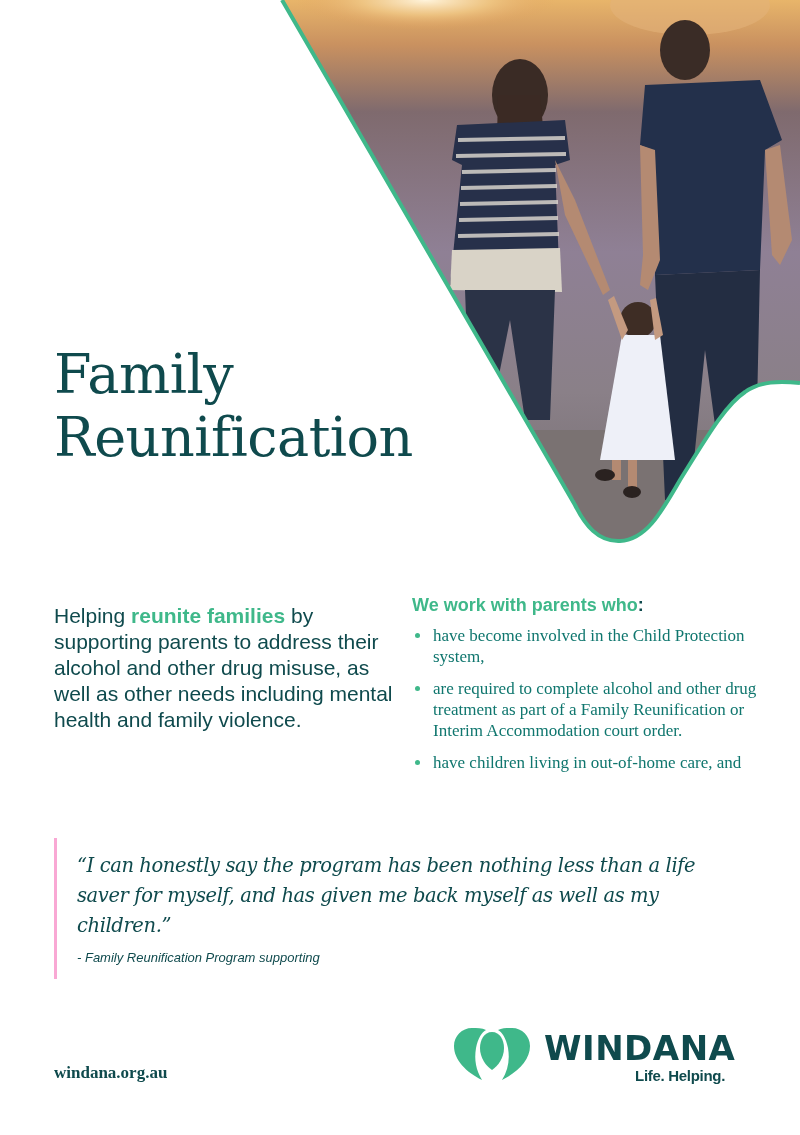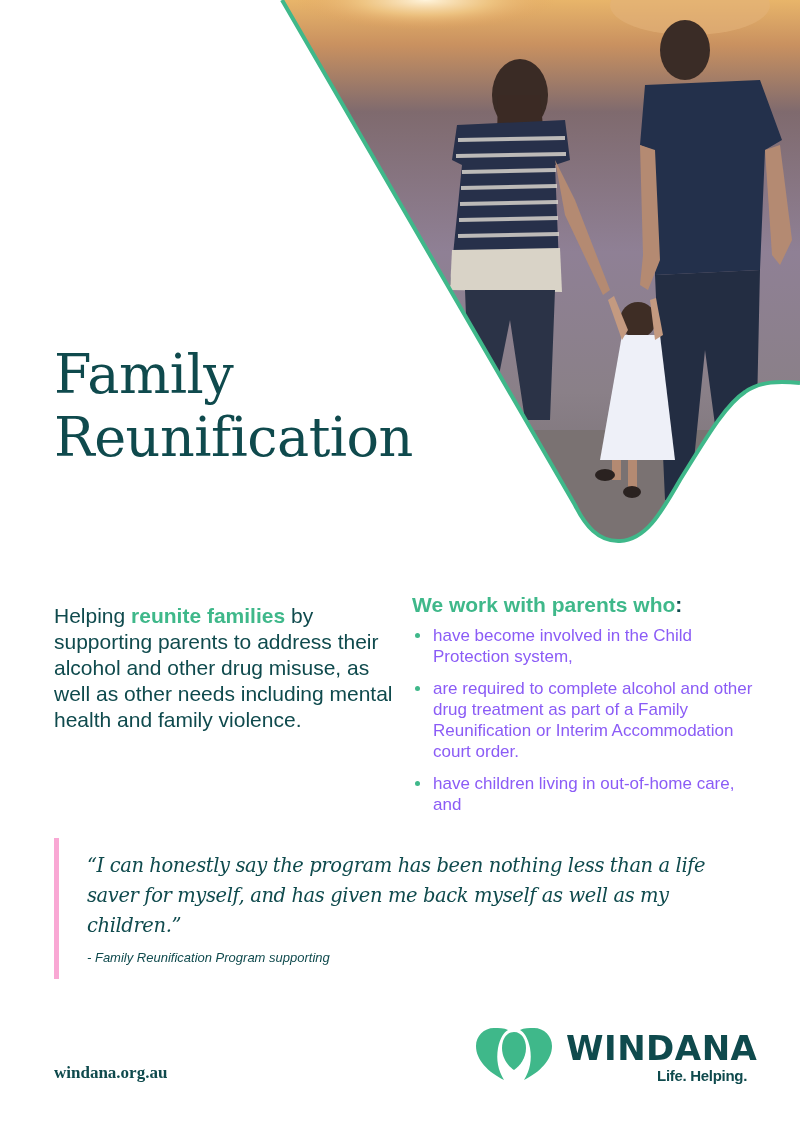--- a/index.html
+++ b/index.html
@@ -13,43 +13,43 @@
       font-family: "DejaVu Serif", "Liberation Serif", serif; font-weight: normal;
       font-size: 54px; line-height: 63px; color: #0f4a4d; letter-spacing: -0.5px;
     }
     .title span { display: block; }
     .intro {
       position: absolute; left: 54px; top: 591px; width: 345px;
       font-family: "Liberation Sans", sans-serif; font-size: 21px; line-height: 26px; color: #0f4a4d; margin-top: 12px;
     }
     .intro .hl { color: #3fb88a; font-weight: bold; }
     .criteria { position: absolute; left: 412px; top: 593px; width: 350px; font-family: "Liberation Sans", sans-serif; }
-    .criteria h2 { margin: 0 0 8px 0; font-size: 21px; line-height: 24px; font-weight: bold; color: #3fb88a; }
+    .criteria h2 { margin: 0 0 8px 0; font-size: 18px; line-height: 24px; font-weight: bold; color: #3fb88a; }
     .criteria h2 .colon { color: #0f4a4d; }
     .criteria ul { list-style: none; margin: 0; padding: 0; }
-    .criteria li { position: relative; padding-left: 21px; font-size: 17px; line-height: 21px; color: #8b5cf6; margin-bottom: 11px; }
+    .criteria li { position: relative; padding-left: 21px; font-size: 17px; line-height: 21px; color: #0f766e; margin-bottom: 11px; font-family: Liberation Serif, serif; }
     .criteria li .dot {
       position: absolute; left: 3px; top: 8px; width: 5px; height: 5px; border-radius: 50%; background: #3fb88a;
     }
     .quote {
       position: absolute; left: 54px; top: 838px; width: 680px; height: 141px;
-      border-left: 5px solid #f9a8d4; box-sizing: border-box; padding-left: 28px; padding-top: 13px;
+      border-left: 3px solid #f9a8d4; box-sizing: border-box; padding-left: 20px; padding-top: 13px;
     }
     .quote p {
       margin: 0; font-family: "DejaVu Serif", "Liberation Serif", serif; font-style: italic;
       font-size: 19.5px; line-height: 30px; color: #0f4a4d; width: 640px; letter-spacing: -0.4px;
     }
     .quote .attrib {
       margin-top: 9px; font-family: "Liberation Sans", sans-serif; font-style: italic; font-size: 13px; color: #0f4a4d;
     }
     .site {
       position: absolute; left: 54px; top: 1063px; font-family: Liberation Serif, serif; font-weight: bold;
       font-size: 17px; color: #0f4a4d; text-decoration: none;
     }
-    .logo { position: absolute; left: 474px; top: 1024px; width: 280px; height: 66px; }
+    .logo { position: absolute; left: 452px; top: 1024px; width: 280px; height: 66px; }
     .logo .mark { position: absolute; left: 0; top: 2px; }
     .logo .name {
       position: absolute; left: 92px; top: 4px; font-family: "DejaVu Sans", sans-serif; font-weight: bold;
       font-size: 34px; letter-spacing: 0.5px; color: #0f4a4d; line-height: 40px;
     }
     .logo .tag {
       position: absolute; right: 7px; top: 43px; font-family: "Liberation Sans", sans-serif; font-weight: bold;
       font-size: 15px; color: #0f4a4d; letter-spacing: -0.3px;
     }
   </style>

